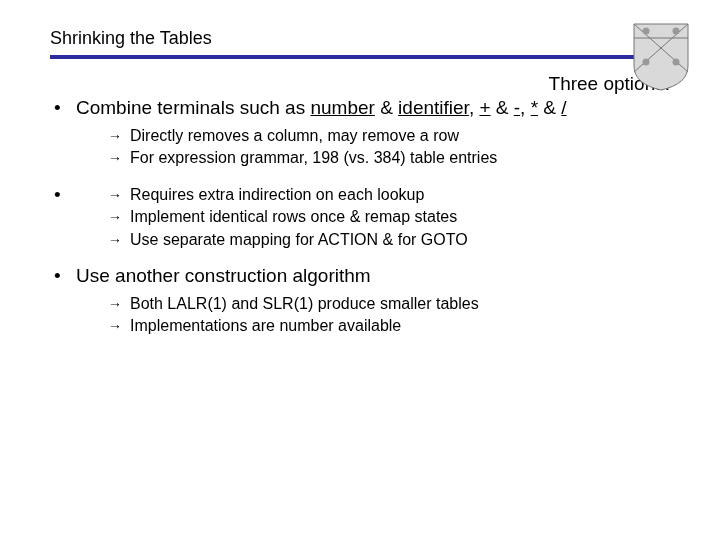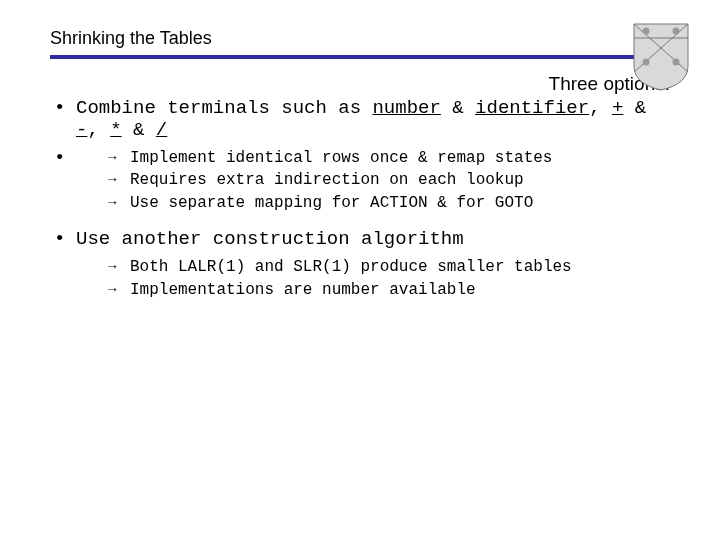--- a/index.html
+++ b/index.html
@@ -38,21 +38,20 @@
   ul.main {
     list-style: none;
     padding-left: 0;
     margin: 0;
   }
   ul.main > li {
     position: relative;
     padding-left: 26px;
     font-size: 19px;
     margin-bottom: 4px;
-    font-family: Liberation Mono, monospace;
   }
   ul.main > li::before {
     content: "•";
     position: absolute;
     left: 4px;
     top: 0;
     font-size: 19px;
   }
   ul.sub {
     list-style: none;
@@ -91,23 +90,26 @@
     <circle cx="44" cy="40" r="3.5" fill="#999"></circle>
   </svg>
 </div>
 
 <h1 class="title">Shrinking the Tables</h1>
 <div class="title-rule"></div>
 
 <p class="intro">Three options:</p>
 
 <ul class="main">
-    <li><span>Combine terminals such as <span class="u">number</span> &amp; <span class="u">identifier</span>, <span class="u">+</span> &amp; <span class="u">-</span>, <span class="u">*</span> &amp; <span class="u">/</span></span></li>
+    <li><span>Combine terminals such as <span class="u">number</span> &amp; <span class="u">identifier</span>, <span class="u">+</span> &amp; <span class="u">-</span>, <span class="u">*</span> &amp; <span class="u">/</span></span><ul class="sub">
+        <li>Directly removes a column, may remove a row</li>
+        <li>For expression grammar, 198 (vs. 384) table entries</li>
+      </ul></li>
     <li><ul class="sub">
+        <li>Requires extra indirection on each lookup</li>
         <li>Implement identical rows once &amp; remap states</li>
-        <li>Requires extra indirection on each lookup</li>
         <li>Use separate mapping for A<span class="sc">CTION</span> &amp; for G<span class="sc">OTO</span></li>
       </ul></li>
     <li><span>Use another construction algorithm</span><ul class="sub">
         <li>Both L<span class="sc">ALR</span>(1) and S<span class="sc">LR</span>(1) produce smaller tables</li>
         <li>Implementations are number available</li>
       </ul></li>
   </ul>
 
 </body></html>

